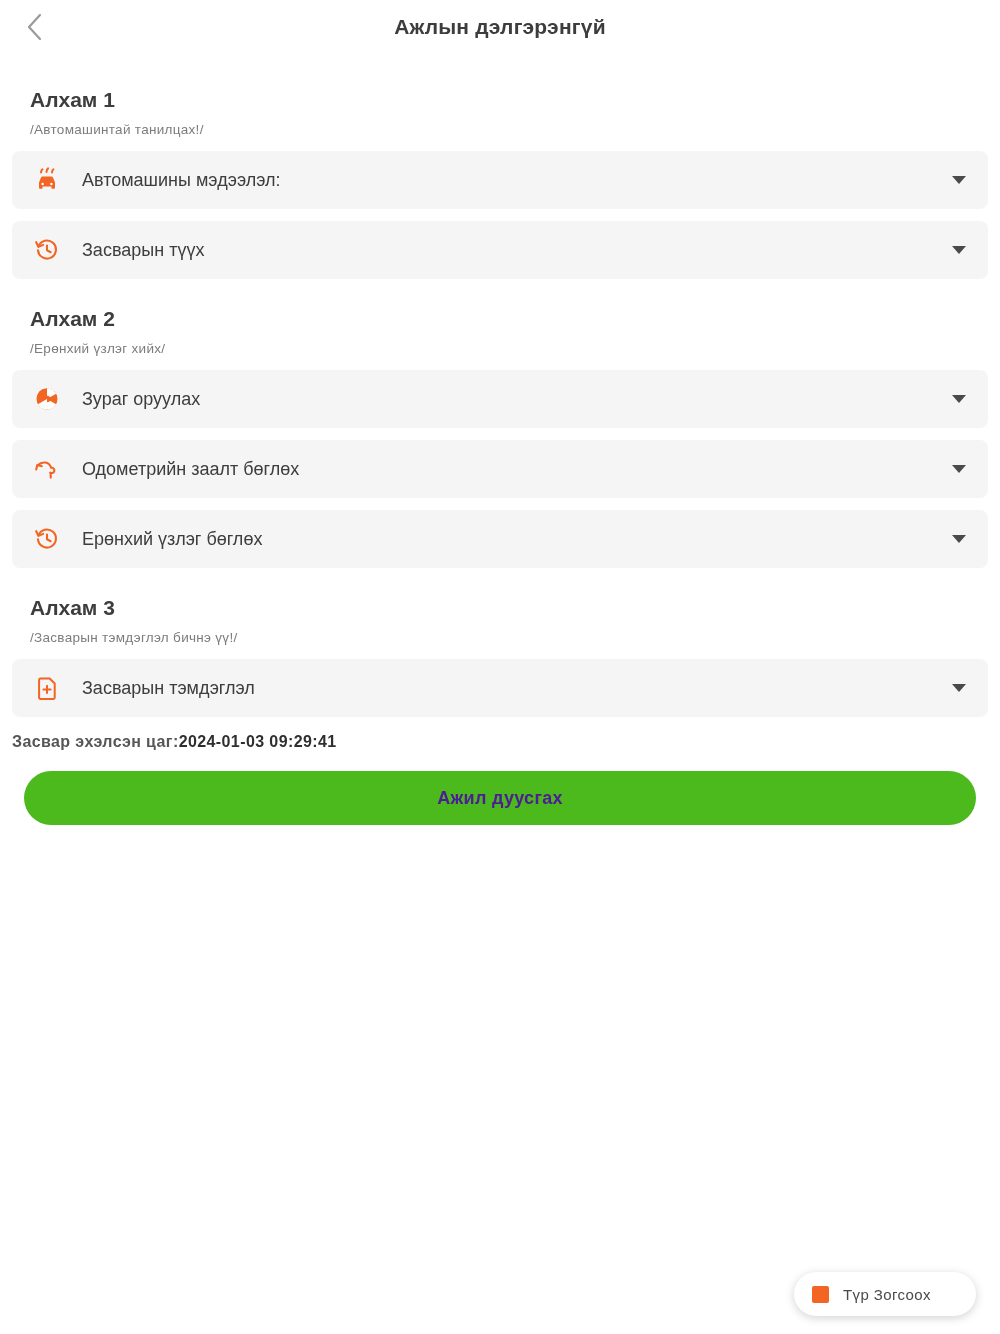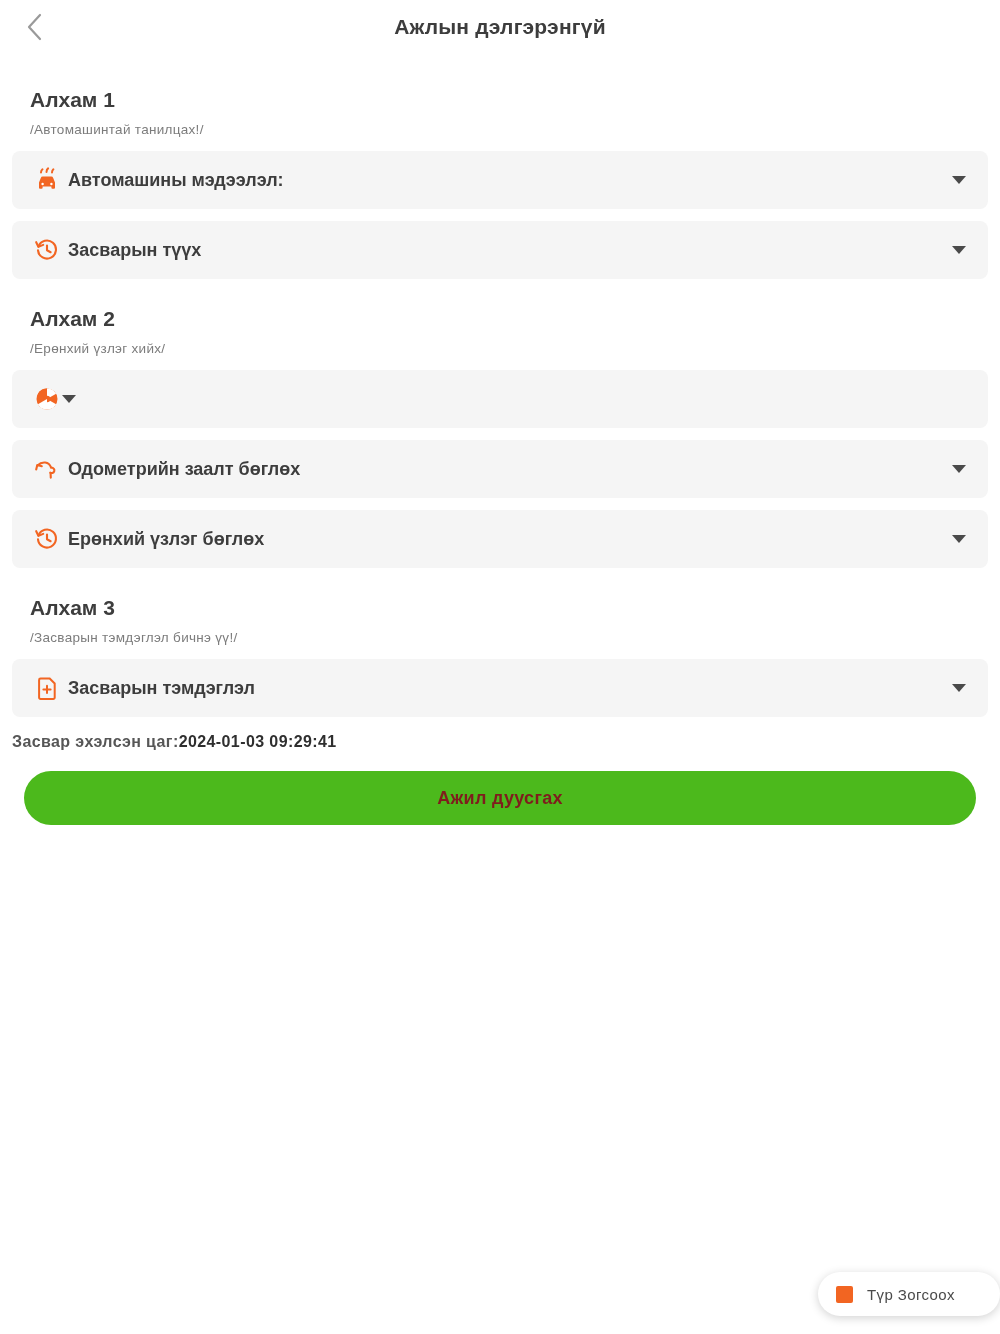--- a/index.html
+++ b/index.html
@@ -86,23 +86,23 @@
   .row .icon {
     width: 30px;
     height: 30px;
     display: flex;
     align-items: center;
     justify-content: center;
     flex: 0 0 30px;
   }
   .row .icon svg { display: block; }
   .row .label {
-    margin-left: 6px;
+    margin-left: 20px;
     font-size: 18px;
-    font-weight: bold;
+    font-weight: normal;
     color: #3d3d3d;
     flex: 1 1 auto;
   }
   .caret {
     width: 0;
     height: 0;
     border-left: 7px solid transparent;
     border-right: 7px solid transparent;
     border-top: 8px solid #4a4a4a;
     flex: 0 0 auto;
@@ -118,34 +118,34 @@
   .time-line .t-label { font-weight: bold; color: #565656; }
   .time-line .t-value { font-weight: bold; color: #2f2f2f; }
 
   
   .finish-btn {
     display: block;
     margin: 20px auto 0 auto;
     width: 952px;
     height: 54px;
     background: #4cb91c;
-    color: #7f1d1d;
+    color: #4c1d95;
     border: none;
     border-radius: 27px;
     font-size: 18px;
     font-weight: bold;
     font-family: "Liberation Sans", "DejaVu Sans", sans-serif;
     cursor: pointer;
     letter-spacing: 0.3px;
   }
 
   
   .pause-pill {
     position: absolute;
-    right: 0;
+    right: 24px;
     bottom: 18px;
     height: 44px;
     min-width: 182px;
     background: #ffffff;
     border-radius: 22px;
     box-shadow: 0 2px 10px rgba(0,0,0,0.18);
     display: flex;
     align-items: center;
     padding: 0 22px 0 18px;
     cursor: pointer;
@@ -221,20 +221,21 @@
     <span class="icon">
       <svg width="28" height="28" viewBox="0 0 28 28" aria-hidden="true">
         <circle cx="14" cy="14" r="10.5" fill="#f26522"></circle>
         <path d="M14 14 L14 3.5 A10.5 10.5 0 0 1 23.1 8.8 Z" fill="#ffffff"></path>
         <path d="M14 14 L23.1 19.2 A10.5 10.5 0 0 1 14 24.5 Z" fill="#ffffff"></path>
         <path d="M14 14 L4.9 8.8 A10.5 10.5 0 0 1 14 3.5 Z" fill="#f26522"></path>
         <circle cx="14" cy="14" r="3.3" fill="#f26522"></circle>
         <path d="M14 14 L4.9 19.2 A10.5 10.5 0 0 0 14 24.5 Z" fill="#ffffff"></path>
       </svg>
     </span>
+    <span class="label">Зураг оруулах</span>
     <span class="caret"></span>
   </div>
 
   <div class="row">
     <span class="icon">
       <svg width="28" height="28" viewBox="0 0 28 28" aria-hidden="true">
         <path d="M4.5 10.5 C9 6, 16 6.5, 18 12.5" fill="none" stroke="#f26522" stroke-width="2.1" stroke-linecap="round"></path>
         <polyline points="3.2,14.5 4.3,10 8.8,11.2" fill="none" stroke="#f26522" stroke-width="2.1" stroke-linecap="round" stroke-linejoin="round"></polyline>
         <path d="M18 12.5 c2.8 0.3 3.8 2.2 3.2 3.8 c-0.6 1.6 -2.7 2.2 -4 1.4" fill="none" stroke="#f26522" stroke-width="2.1" stroke-linecap="round"></path>
         <path d="M17.6 18.2 l0.2 4.4" fill="none" stroke="#f26522" stroke-width="2.1" stroke-linecap="round"></path>

